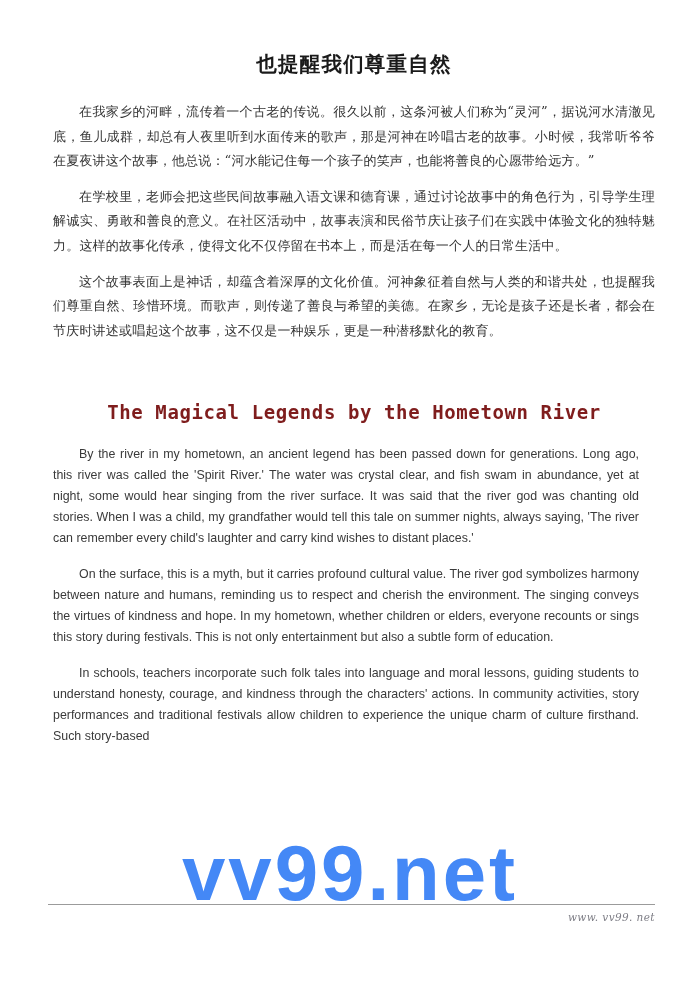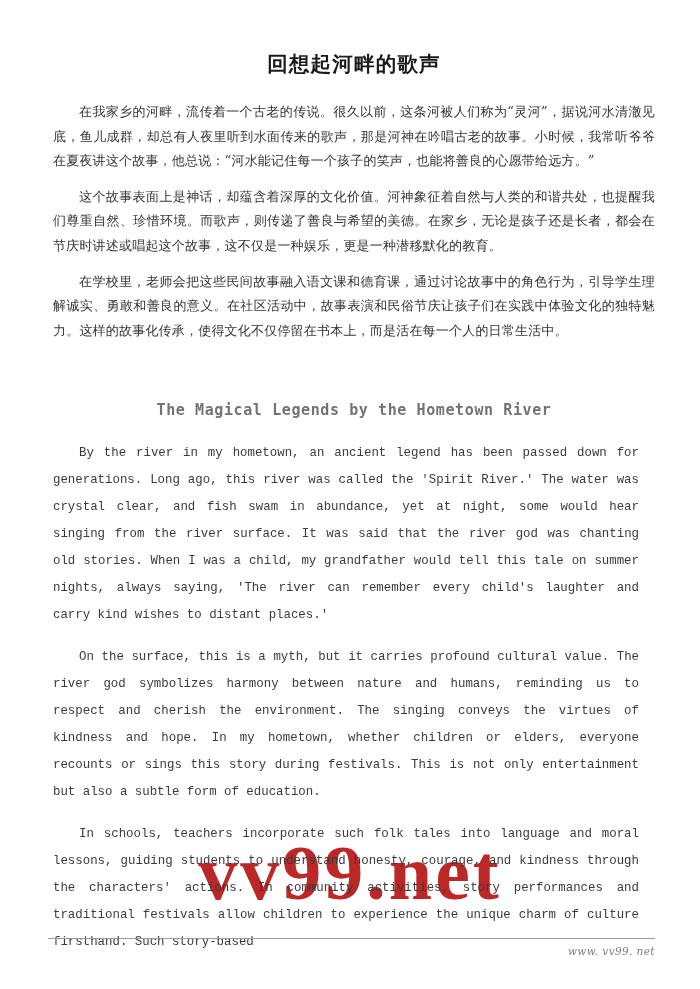--- a/index.html
+++ b/index.html
@@ -24,25 +24,25 @@
     background: #ffffff;
   }
 
   
   #watermark {
     position: absolute;
     left: 0;
     right: 0;
     top: 828px;
     text-align: center;
-    font-family: Liberation Serif, serif;
+    font-family: Liberation Sans, sans-serif;
     font-weight: 700;
     font-size: 78px;
     letter-spacing: 3px;
-    color: #b91c1c;
+    color: #3b82f6;
     opacity: 0.95;
     z-index: 0;
     white-space: nowrap;
     user-select: none;
   }
 
   #content {
     position: relative;
     z-index: 2;
     padding: 0 45px 0 53px;
@@ -78,46 +78,46 @@
     letter-spacing: 0.2px;
   }
 
   
   .en-title {
     margin: 0;
     padding-top: 47px;
     text-align: center;
     font-family: "DejaVu Sans Mono", "Liberation Mono", monospace;
     font-weight: 700;
-    font-size: 15px;
+    font-size: 19px;
     letter-spacing: 0.6px;
-    color: #737373;
+    color: #7f1d1d;
   }
 
   .en-body {
     margin-top: 21px;
   }
 
   .en-p {
     margin: 0 16px 15px 0;
-    font-family: Liberation Mono, monospace;
+    font-family: Liberation Sans, sans-serif;
     font-size: 12.4px;
-    line-height: 27px;
+    line-height: 21px;
     text-align: justify;
     text-indent: 2.1em;
     color: #3a3a3a;
     word-spacing: 0px;
   }
 
   
   #footer {
     position: absolute;
     left: 48px;
     right: 45px;
-    top: 938px;
+    top: 904px;
     z-index: 3;
   }
   #footer-rule {
     height: 1px;
     background: #9b9b9b;
     width: 100%;
   }
   #footer-url {
     margin-top: 6px;
     text-align: right;
@@ -130,26 +130,26 @@
 </style>
 </head>
 <body>
 
 <div id="page">
 
   <div id="watermark">vv99.net</div>
 
   <div id="content">
 
-    <h1 class="cn-title">回想起河畔的歌声</h1>
+    <h1 class="cn-title">也提醒我们尊重自然</h1>
 
     <div class="cn-body">
       <p class="cn-p">在我家乡的河畔，流传着一个古老的传说。很久以前，这条河被人们称为“灵河”，据说河水清澈见底，鱼儿成群，却总有人夜里听到水面传来的歌声，那是河神在吟唱古老的故事。小时候，我常听爷爷在夏夜讲这个故事，他总说：“河水能记住每一个孩子的笑声，也能将善良的心愿带给远方。”</p>
+      <p class="cn-p">在学校里，老师会把这些民间故事融入语文课和德育课，通过讨论故事中的角色行为，引导学生理解诚实、勇敢和善良的意义。在社区活动中，故事表演和民俗节庆让孩子们在实践中体验文化的独特魅力。这样的故事化传承，使得文化不仅停留在书本上，而是活在每一个人的日常生活中。</p>
       <p class="cn-p">这个故事表面上是神话，却蕴含着深厚的文化价值。河神象征着自然与人类的和谐共处，也提醒我们尊重自然、珍惜环境。而歌声，则传递了善良与希望的美德。在家乡，无论是孩子还是长者，都会在节庆时讲述或唱起这个故事，这不仅是一种娱乐，更是一种潜移默化的教育。</p>
-      <p class="cn-p">在学校里，老师会把这些民间故事融入语文课和德育课，通过讨论故事中的角色行为，引导学生理解诚实、勇敢和善良的意义。在社区活动中，故事表演和民俗节庆让孩子们在实践中体验文化的独特魅力。这样的故事化传承，使得文化不仅停留在书本上，而是活在每一个人的日常生活中。</p>
     </div>
 
     <h2 class="en-title">The Magical Legends by the Hometown River</h2>
 
     <div class="en-body">
       <p class="en-p">By the river in my hometown, an ancient legend has been passed down for generations. Long ago, this river was called the 'Spirit River.' The water was crystal clear, and fish swam in abundance, yet at night, some would hear singing from the river surface. It was said that the river god was chanting old stories. When I was a child, my grandfather would tell this tale on summer nights, always saying, 'The river can remember every child's laughter and carry kind wishes to distant places.'</p>
       <p class="en-p">On the surface, this is a myth, but it carries profound cultural value. The river god symbolizes harmony between nature and humans, reminding us to respect and cherish the environment. The singing conveys the virtues of kindness and hope. In my hometown, whether children or elders, everyone recounts or sings this story during festivals. This is not only entertainment but also a subtle form of education.</p>
       <p class="en-p">In schools, teachers incorporate such folk tales into language and moral lessons, guiding students to understand honesty, courage, and kindness through the characters' actions. In community activities, story performances and traditional festivals allow children to experience the unique charm of culture firsthand. Such story-based</p>
     </div>
 

